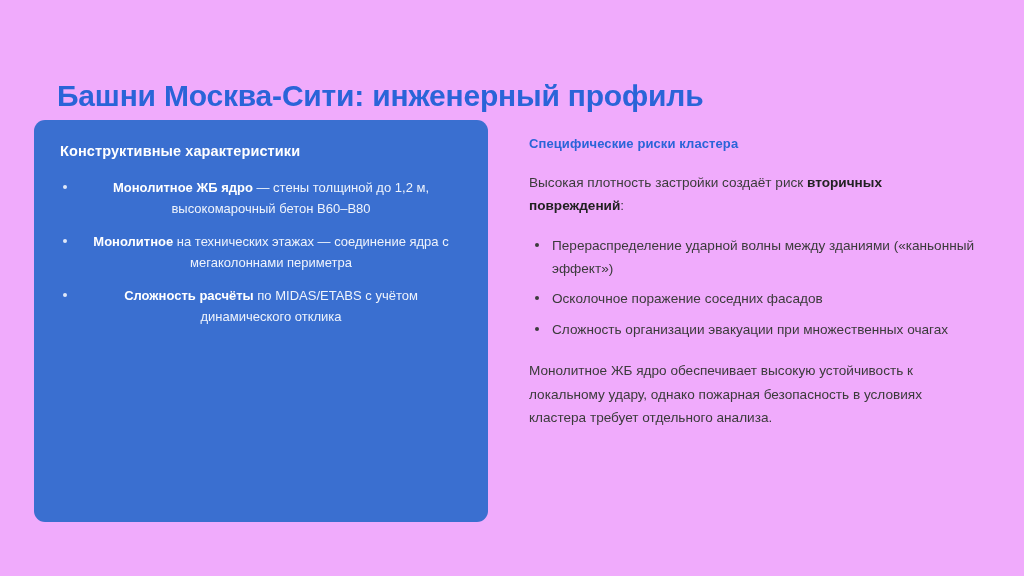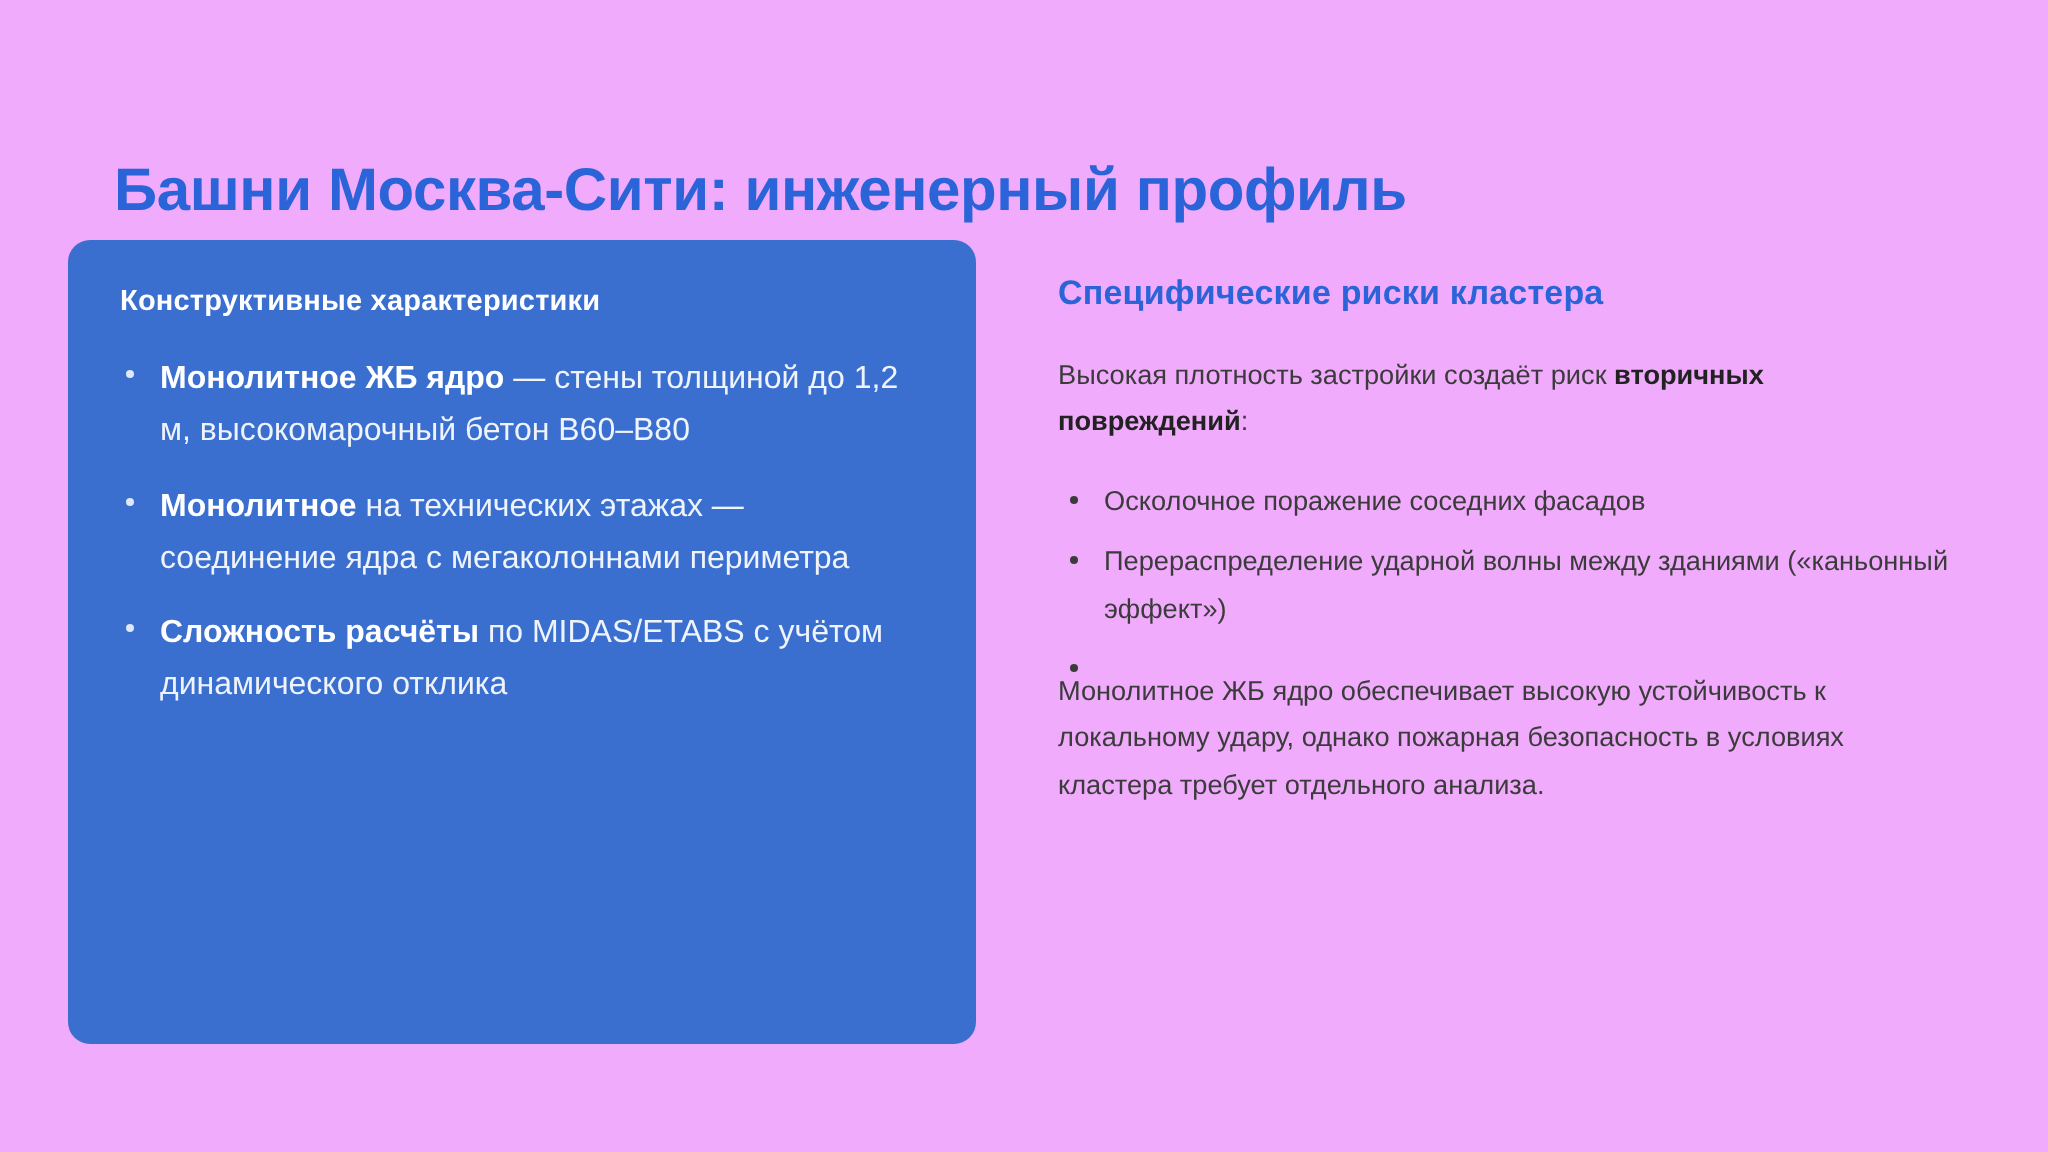--- a/index.html
+++ b/index.html
@@ -55,24 +55,25 @@
     letter-spacing: 0.1px;
   }
   .card ul {
     list-style: none;
     margin: 0;
     padding: 0;
   }
   .card li {
     position: relative;
     color: #eef3fc;
-    font-size: 16px;
+    font-size: 13px;
     line-height: 1.62;
     padding-left: 20px;
     margin-bottom: 12px;
+    text-align: center;
   }
   .card li .dot {
     position: absolute;
     left: 3px;
     top: 8px;
     width: 4px;
     height: 4px;
     border-radius: 50%;
     background: #dfe8f8;
   }
@@ -83,21 +84,21 @@
 
   
   .right-col {
     position: absolute;
     left: 529px;
     top: 136px;
     width: 450px;
   }
   .right-heading {
     color: #2a64d8;
-    font-size: 17px;
+    font-size: 13px;
     font-weight: bold;
     line-height: 1.3;
     margin: 0 0 18px 0;
     letter-spacing: 0.1px;
   }
   .right-para {
     color: #3b3b3b;
     font-size: 13.6px;
     line-height: 1.72;
     margin: 0 0 16px 0;
@@ -165,27 +166,28 @@
   </section>
 
   <section class="right-col">
     <h2 class="right-heading">Специфические риски кластера</h2>
 
     <p class="right-para"><span>Высокая плотность застройки создаёт риск </span><b>вторичных повреждений</b><span>:</span></p>
 
     <ul>
       <li>
         <span class="dot"></span>
+        <span>Перераспределение ударной волны между зданиями («каньонный эффект»)</span>
+      </li>
+      <li>
+        <span class="dot"></span>
         <span>Осколочное поражение соседних фасадов</span>
       </li>
       <li>
         <span class="dot"></span>
-        <span>Перераспределение ударной волны между зданиями («каньонный эффект»)</span>
-      </li>
-      <li>
-        <span class="dot"></span>
+        <span>Сложность организации эвакуации при множественных очагах</span>
       </li>
     </ul>
 
     <p class="right-closing">Монолитное ЖБ ядро обеспечивает высокую устойчивость к локальному удару, однако пожарная безопасность в условиях кластера требует отдельного анализа.</p>
   </section>
 
 </div>
 
 </body></html>

